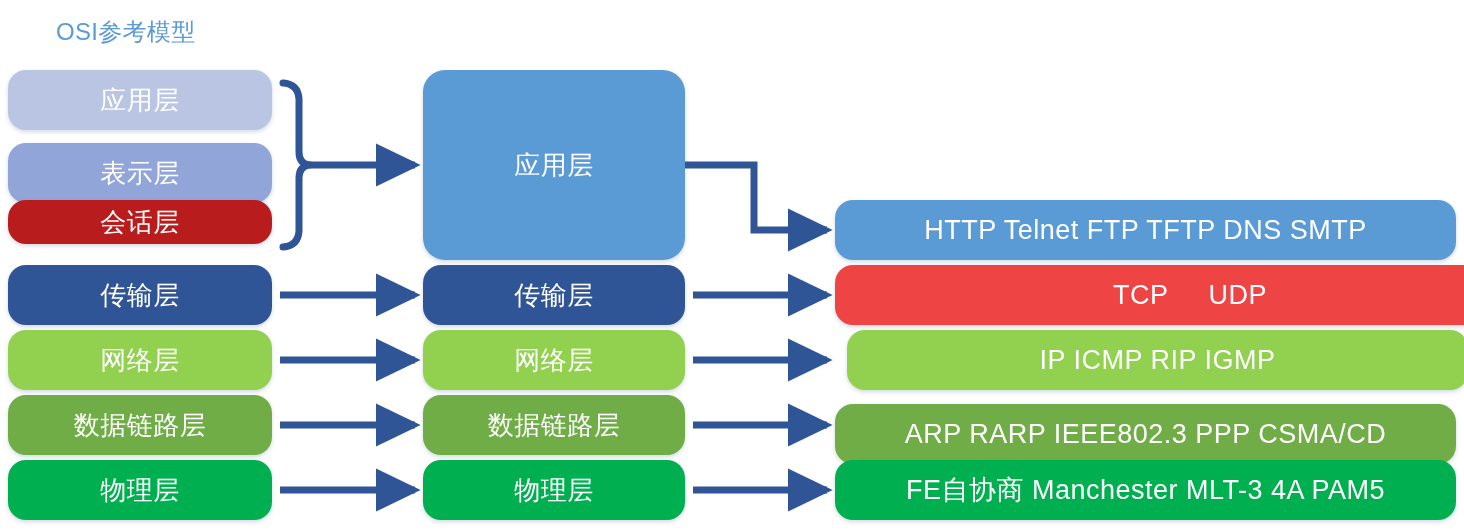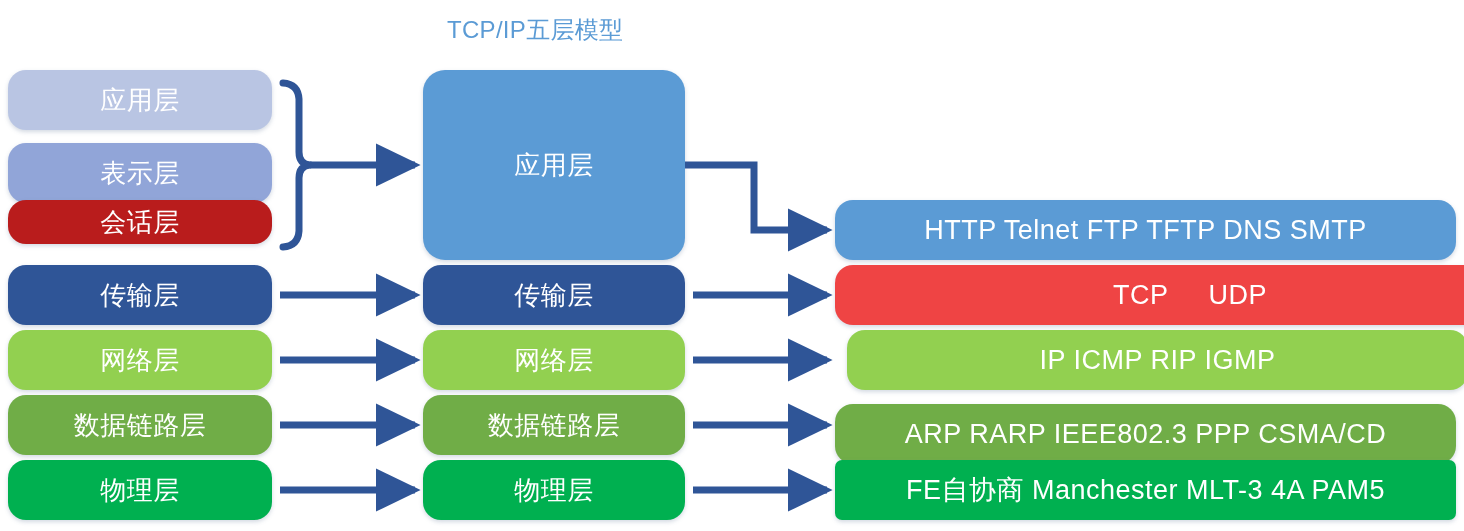--- a/index.html
+++ b/index.html
@@ -50,22 +50,22 @@
     left:0; top:0;
     width:1464px; height:531px;
     pointer-events:none;
   }
 </style>
 </head>
 <body>
 
 <div id="stage">
 
+  <div class="col-title" id="title-osi">OSI参考模型</div>
 
-  <div class="col-title" id="title-tcpip">TCP/IP五层模型</div>
 
   <div class="pill" style="left:8px; top:70px; width:264px; height:60px; background:#b9c5e3;">
     <span>应用层</span>
   </div>
 
   <div class="pill" style="left:8px; top:135px; width:264px; height:60px; background:#91a5d8;margin-top:8px;">
     <span>表示层</span>
   </div>
 
   <div class="pill" style="left:8px; top:200px; width:264px; height:44px; background:#b91c1c;">
@@ -117,21 +117,21 @@
   </div>
 
   <div class="pill proto" style="left:835px; top:330px; width:621px; height:60px; background:#92d050;margin-left:12px;">
     <span>IP ICMP RIP IGMP</span>
   </div>
 
   <div class="pill proto" style="left:835px; top:404px; width:621px; height:60px; background:#70ad47;">
     <span>ARP RARP IEEE802.3 PPP CSMA/CD</span>
   </div>
 
-  <div class="pill proto" style="left:835px; top:460px; width:621px; height:60px; background:#00b050;border-radius:7px;">
+  <div class="pill proto" style="left:835px; top:460px; width:621px; height:60px; background:#00b050;">
     <span>FE自协商 Manchester MLT-3 4A PAM5</span>
   </div>
 
   <svg id="wires" viewBox="0 0 1464 531">
     <defs>
       <marker id="arrowhead" markerWidth="7" markerHeight="7" refX="5.6" refY="3.5" orient="auto" markerUnits="strokeWidth">
         <path d="M0,0.4 L6.4,3.5 L0,6.6 Z" fill="#2f5597"></path>
       </marker>
     </defs>
 

